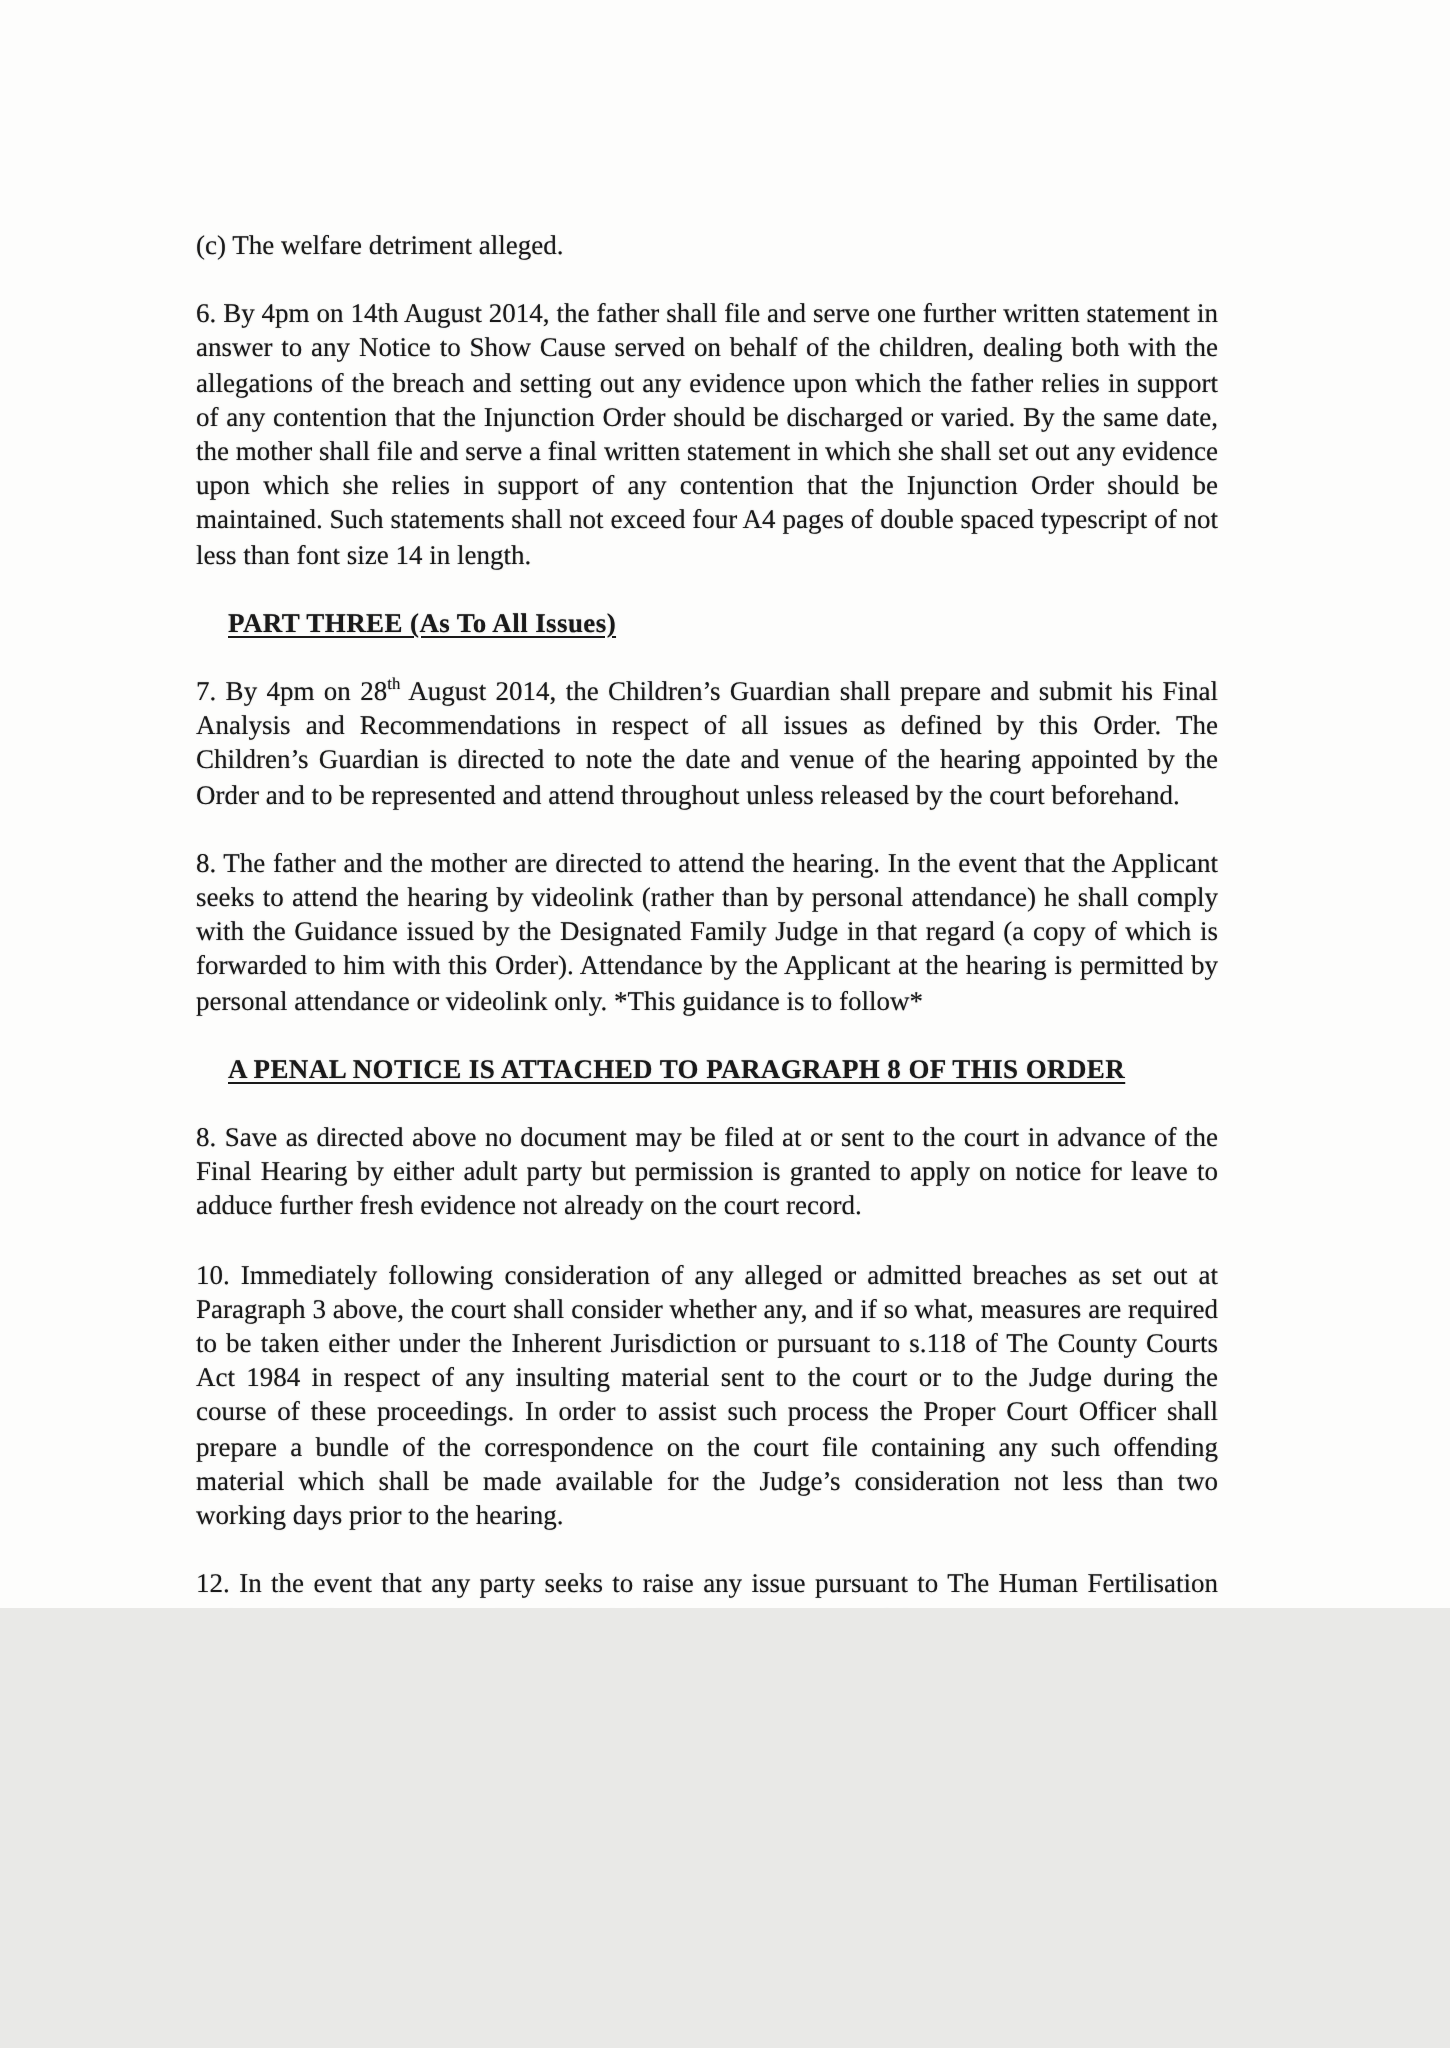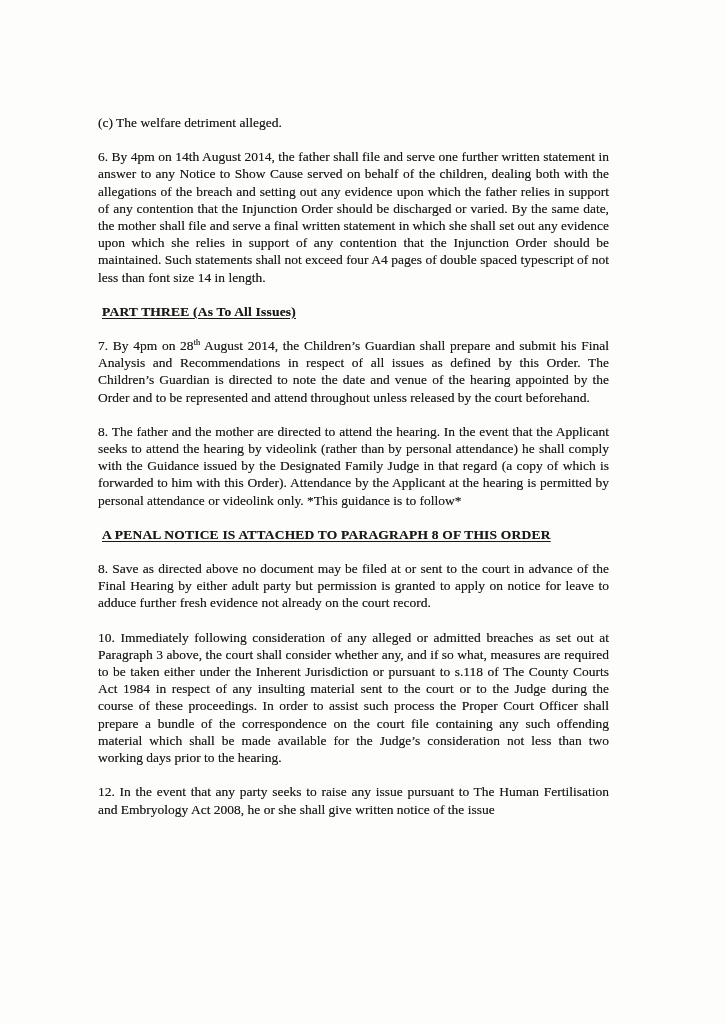--- a/index.html
+++ b/index.html
@@ -4,21 +4,21 @@
 <style>
   html, body {
     margin: 0;
     padding: 0;
     background: #e9e9e7;
   }
   .page {
     position: relative;
     box-sizing: border-box;
     width: 725px;
-    height: 1024px;
+    height: 804px;
     margin: 0 auto;
     background: #fdfdfc;
     padding: 114px 116px 12px 98px;
     font-family: "Liberation Serif", "DejaVu Serif", serif;
     font-size: 13.5px;
     line-height: 17.2px;
     color: #1a1a1a;
     text-shadow: 0 0 0.6px rgba(25,25,25,0.55);
     overflow: hidden;
   }
@@ -30,21 +30,21 @@
   .single-line {
     margin: 0 0 17px 0;
     text-align: left;
   }
   .doc-heading {
     font-size: 13.5px;
     line-height: 17.2px;
     font-weight: bold;
     text-decoration: underline;
     text-underline-offset: 2px;
-    margin: 0 0 17px 4px;
+    margin: 0 0 17px 16px;
     text-align: left;
     letter-spacing: 0.2px;
   }
   sup.ordinal {
     font-size: 0.62em;
     line-height: 0;
     vertical-align: super;
   }
 </style>
 </head>

